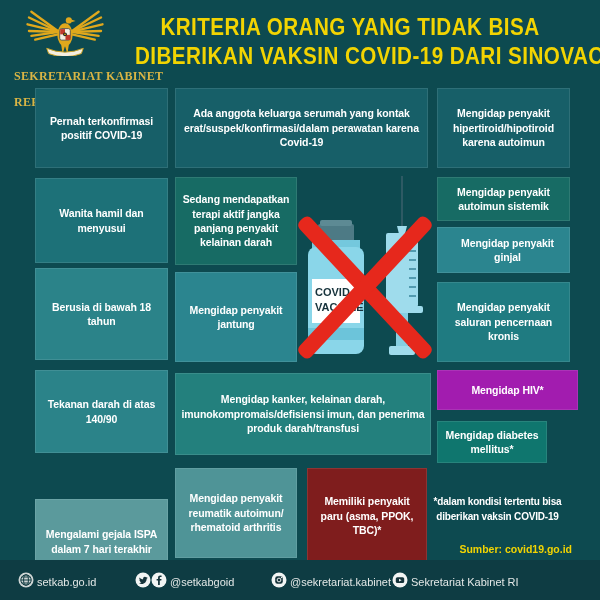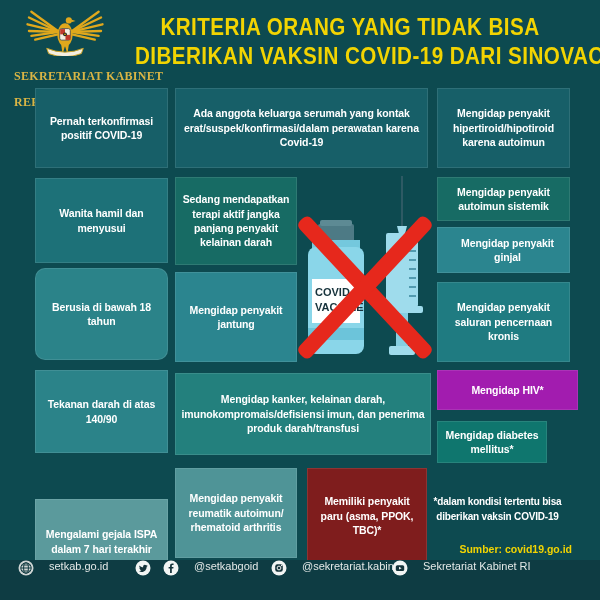--- a/index.html
+++ b/index.html
@@ -37,21 +37,21 @@
   #source{
     position:absolute;left:420px;top:543px;width:152px;text-align:right;
     color:#f2d402;font-weight:bold;font-size:10.5px;
   }
   
   #illus{position:absolute;left:298px;top:170px;width:134px;height:194px;}
   
   #footer{
     position:absolute;left:0;top:560px;width:600px;height:40px;background:#0e3c43;
   }
-  .fgroup{position:absolute;top:0;height:28px;display:flex;align-items:flex-start;gap:12px;}
+  .fgroup{position:absolute;top:0;height:28px;display:flex;align-items:flex-end;gap:0;}
   .fgroup .flabel{color:#e3e8e7;font-size:11px;margin-left:3px;white-space:nowrap;}
   .icon{display:flex;align-items:center;}
 </style>
 </head>
 <body>
 
 <div id="root">
 
   <div id="logo">
     <span class="icon">
@@ -90,21 +90,21 @@
     <div>KRITERIA ORANG YANG TIDAK BISA</div>
     <div>DIBERIKAN VAKSIN COVID-19 DARI SINOVAC</div>
   </div>
 
   <div class="card" style="left: 35px; top: 88px; width: 133px; height: 80px; background-color: rgb(23, 95, 104);">
       <span>Pernah terkonfirmasi positif COVID-19</span>
     </div>
   <div class="card" style="left: 35px; top: 178px; width: 133px; height: 85px; background-color: rgb(29, 113, 120);">
       <span>Wanita hamil dan menyusui</span>
     </div>
-  <div class="card" style="left: 35px; top: 268px; width: 133px; height: 92px; background-color: rgb(43, 131, 137); border-radius: 10px;">
+  <div class="card" style="left: 35px; top: 268px; width: 133px; height: 92px; background-color: rgb(43, 131, 137);">
       <span>Berusia di bawah 18 tahun</span>
     </div>
   <div class="card" style="left: 35px; top: 370px; width: 133px; height: 83px; background-color: rgb(43, 131, 137);">
       <span>Tekanan darah di atas 140/90</span>
     </div>
   <div class="card" style="left: 35px; top: 468px; width: 133px; height: 85px; background-color: rgb(91, 154, 156); margin-top: 31px;">
       <span>Mengalami gejala ISPA dalam 7 hari terakhir</span>
     </div>
 
   <div class="card" style="left: 175px; top: 88px; width: 253px; height: 80px; background-color: rgb(23, 95, 104);">

